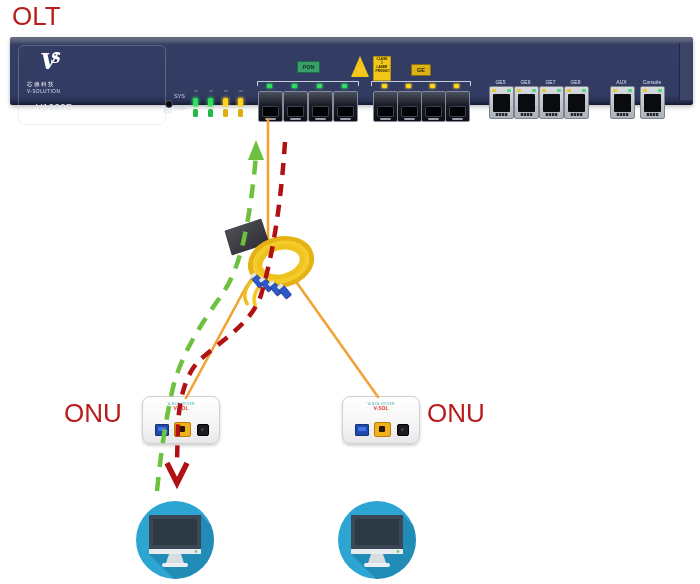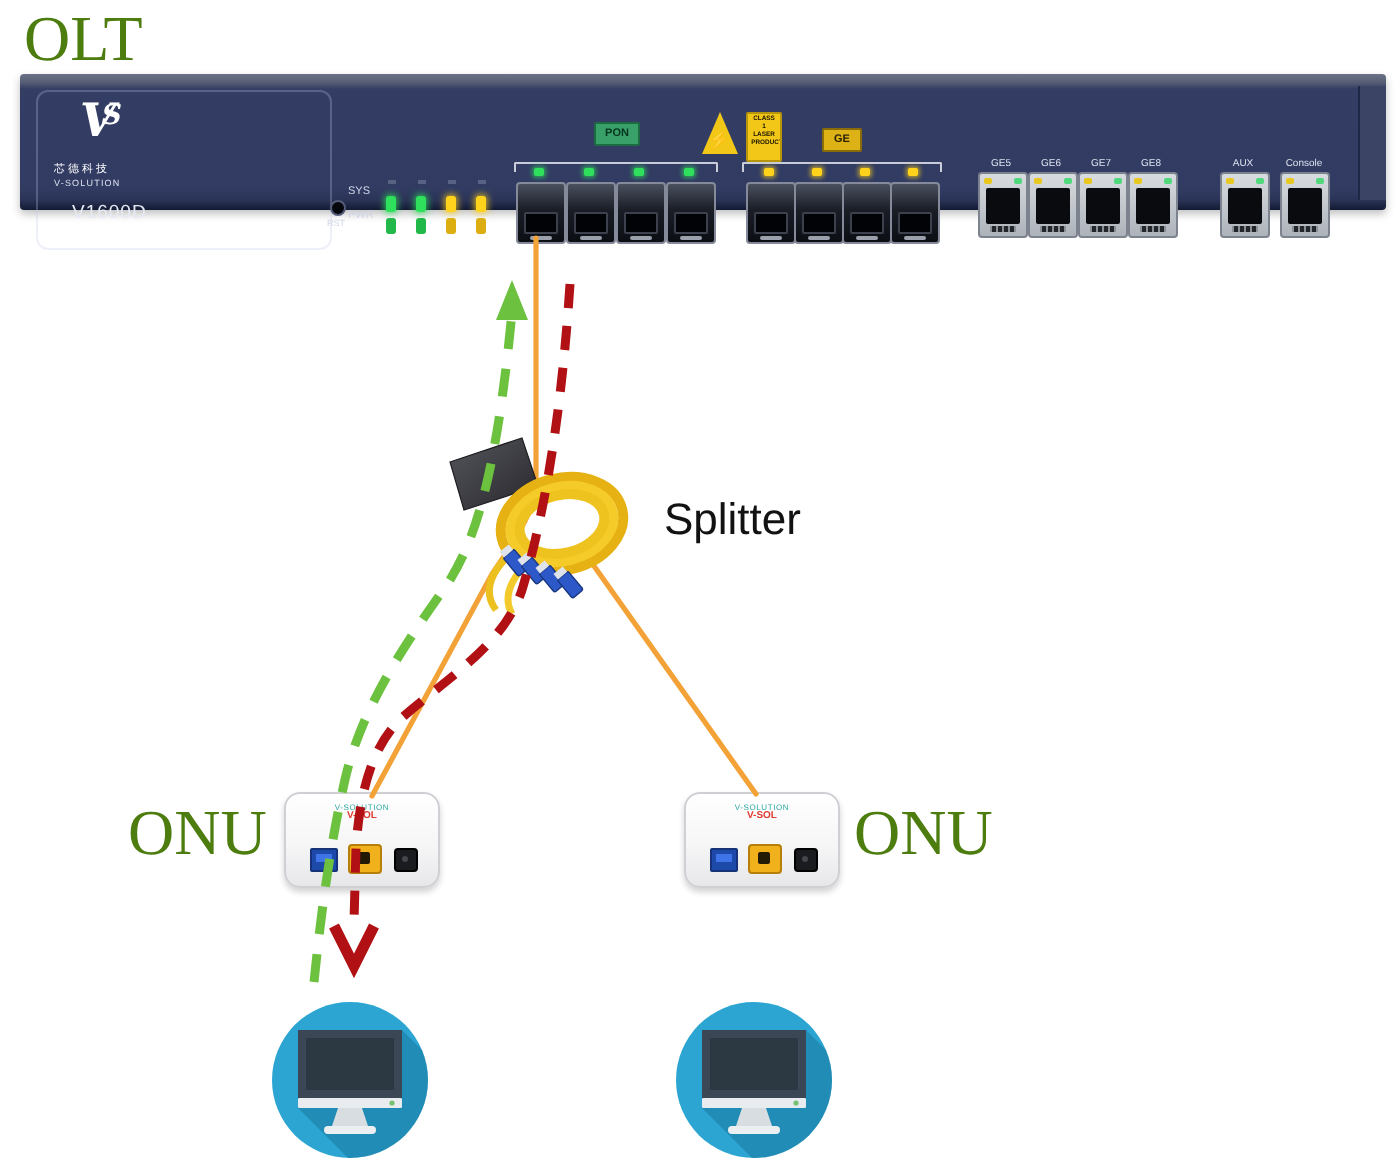--- a/index.html
+++ b/index.html
@@ -1,20 +1,20 @@
 <!DOCTYPE html>
 <html style="--fiber-orange: #f3a237; --upstream-green: #6cc13e; --downstream-red: #b11114; --olt-panel-navy: #323c63; --splitter-coil-yellow: #efc31f; --connector-blue: #2d58c8; --monitor-teal: #2ca5d2; --onu-white: #f6f6f7; --warning-yellow: #f2c718;"><head>
 <meta charset="utf-8">
 <style>
   html,body{margin:0;padding:0;background:#fff;}
   .canvas{position:relative;width:700px;height:584px;background:#ffffff;overflow:hidden;
           font-family:"Liberation Sans",sans-serif;color:#111;}
 
   
-  .big-label{position:absolute;font-size:32px;font-weight:400;color:#4d7c0f;letter-spacing:0;font-family:Liberation Serif, serif;}
+  .big-label{position:absolute;font-size:26px;font-weight:400;color:#b91c1c;letter-spacing:0;}
   .splitter-label{position:absolute;font-size:22px;color:#121212;}
 
   
   .olt-device{position:absolute;left:10px;top:37px;width:683px;height:68px;
     background:linear-gradient(180deg,#6b7186 0%,#575e75 6%,#343e64 11%,var(--olt-panel-navy,#323c63) 84%,#2a3356 93%,#131a33 100%);
     border-radius:2px;box-shadow:0 2px 4px rgba(0,0,0,.25);}
   .chassis-right{position:absolute;right:0;top:6px;bottom:5px;width:13px;background:#3b4464;border-left:1px solid #1f2746;}
   .inset{position:absolute;left:8px;top:8px;width:146px;height:78px;border:1px solid rgba(190,200,230,.28);border-radius:6px;}
   .vs-mono{position:absolute;left:30px;top:9px;color:#fff;font-family:"DejaVu Serif",serif;font-style:italic;font-weight:bold;font-size:23px;line-height:24px;}
   .vs-mono span{font-size:14px;margin-left:-7px;vertical-align:6px;}
@@ -230,21 +230,20 @@
       <span class="t1">V-SOLUTION</span>
       <span class="t2">V-SOL</span>
     </div>
     <div class="onu-port-blue"></div>
     <div class="onu-port-fiber"></div>
     <div class="onu-port-power"></div>
   </div>
 
   <div class="big-label" style="left:64px;top:398px;">ONU</div>
   <div class="big-label" style="left:427px;top:398px;">ONU</div>
-  <div class="splitter-label" style="left:332px;top:247px;">Splitter</div>
 
   <svg class="overlay" width="700" height="584" viewBox="0 0 700 584">
     <defs>
       <linearGradient id="boxGrad" x1="0" y1="0" x2="1" y2="1">
         <stop offset="0" stop-color="#55555d"></stop>
           <stop offset="1" stop-color="#27272c"></stop>
       </linearGradient>
       <clipPath id="mc1">
           <circle cx="175" cy="540" r="39"></circle>
         </clipPath>

